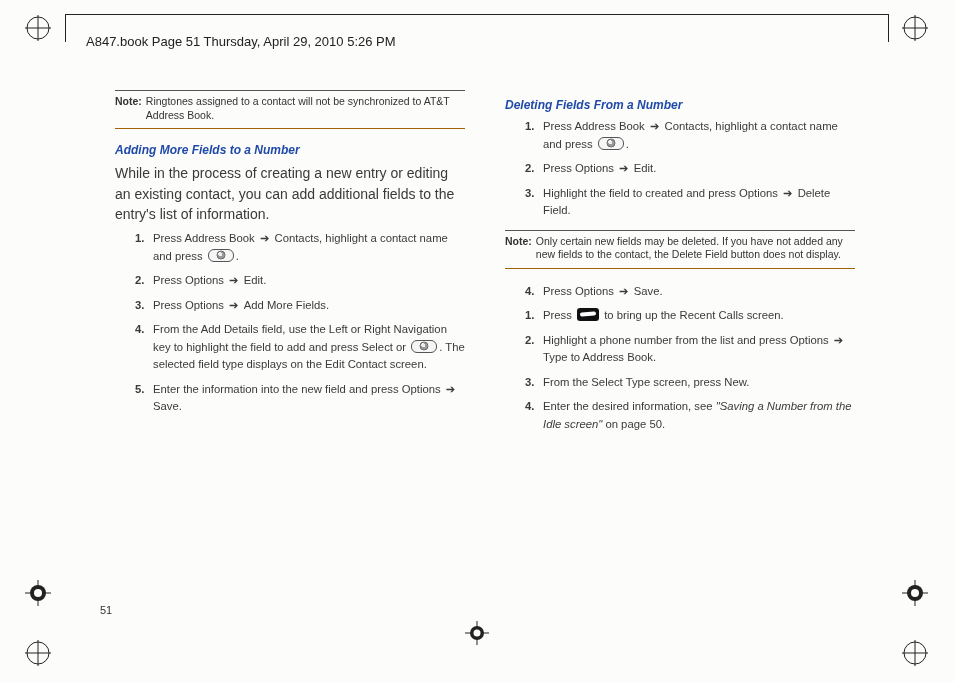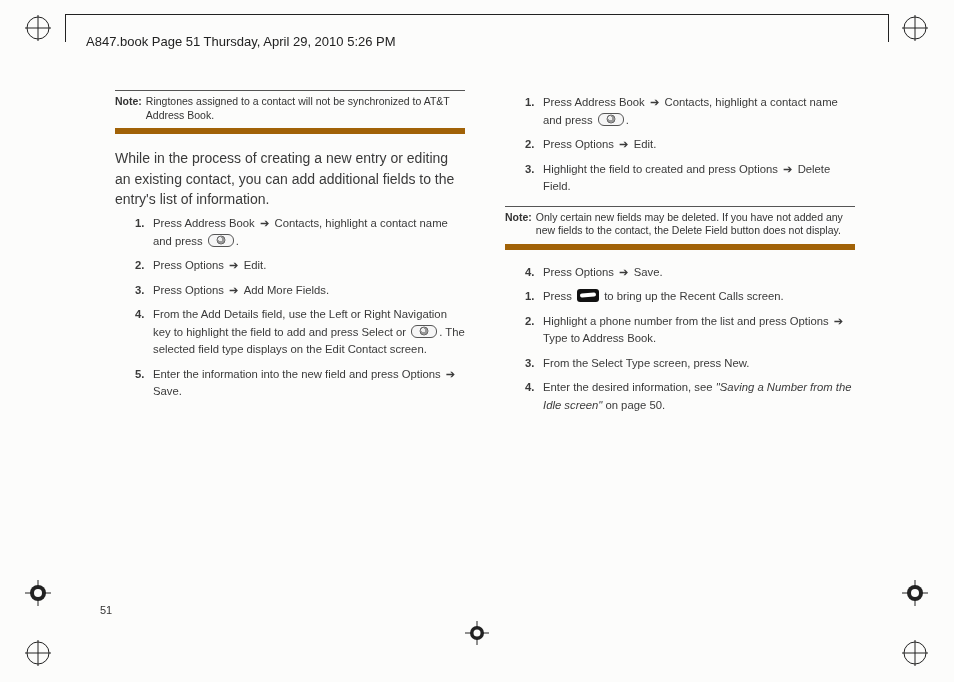--- a/index.html
+++ b/index.html
@@ -49,21 +49,21 @@
     left: 115px;
     top: 90px;
     width: 740px;
     height: 580px;
     display: flex;
     gap: 40px;
   }
   .col { width: 350px; }
   .note-box {
     border-top: 1px solid #555;
-    border-bottom: 6px solid #a16207;
+    border-bottom: 1px solid #a16207;
     padding: 4px 0 6px 0;
     font-size: 10.5px;
     line-height: 1.3;
     color: #333;
     margin-bottom: 14px;
   }
   .note-wrap { display:flex; }
   .note-wrap .nl { flex:0 0 auto; font-weight:bold; padding-right:4px;}
   .note-wrap .nb { flex:1 1 auto; }
   .sub-head {
@@ -220,20 +220,21 @@
 <div class="content">
 
   <div class="col">
     <div class="note-box">
       <div class="note-wrap">
         <span class="nl">Note:</span>
         <span class="nb">Ringtones assigned to a contact will not be synchronized to AT&amp;T Address Book.</span>
       </div>
     </div>
 
+    <div class="sub-head">Adding More Fields to a Number</div>
     <div class="body-text">While in the process of creating a new entry or editing an existing contact, you can add additional fields to the entry's list of information.</div>
 
     <ol class="steps">
       <li>
         <span class="num">1.</span>
         <span>Press </span><span class="b">Address Book</span><span class="arrow"> ➔ </span><span class="b">Contacts</span><span>, highlight a contact name and press </span><span class="key-icon"></span><span>.</span>
       </li>
       <li>
         <span class="num">2.</span>
         <span>Press </span><span class="b">Options</span><span class="arrow"> ➔ </span><span class="b">Edit</span><span>.</span>
@@ -247,20 +248,21 @@
         <span>From the </span><span class="b">Add Details</span><span> field, use the </span><span class="b">Left</span><span> or </span><span class="b">Right</span><span> Navigation key to highlight the field to add and press </span><span class="b">Select</span><span> or </span><span class="key-icon"></span><span>. The selected field type displays on the </span><span class="b">Edit Contact</span><span> screen.</span>
       </li>
       <li>
         <span class="num">5.</span>
         <span>Enter the information into the new field and press </span><span class="b">Options</span><span class="arrow"> ➔ </span><span class="b">Save</span><span>.</span>
       </li>
     </ol>
   </div>
 
   <div class="col">
+    <div class="sub-head">Deleting Fields From a Number</div>
 
     <ol class="steps">
       <li>
         <span class="num">1.</span>
         <span>Press </span><span class="b">Address Book</span><span class="arrow"> ➔ </span><span class="b">Contacts</span><span>, highlight a contact name and press </span><span class="key-icon"></span><span>.</span>
       </li>
       <li>
         <span class="num">2.</span>
         <span>Press </span><span class="b">Options</span><span class="arrow"> ➔ </span><span class="b">Edit</span><span>.</span>
       </li>

